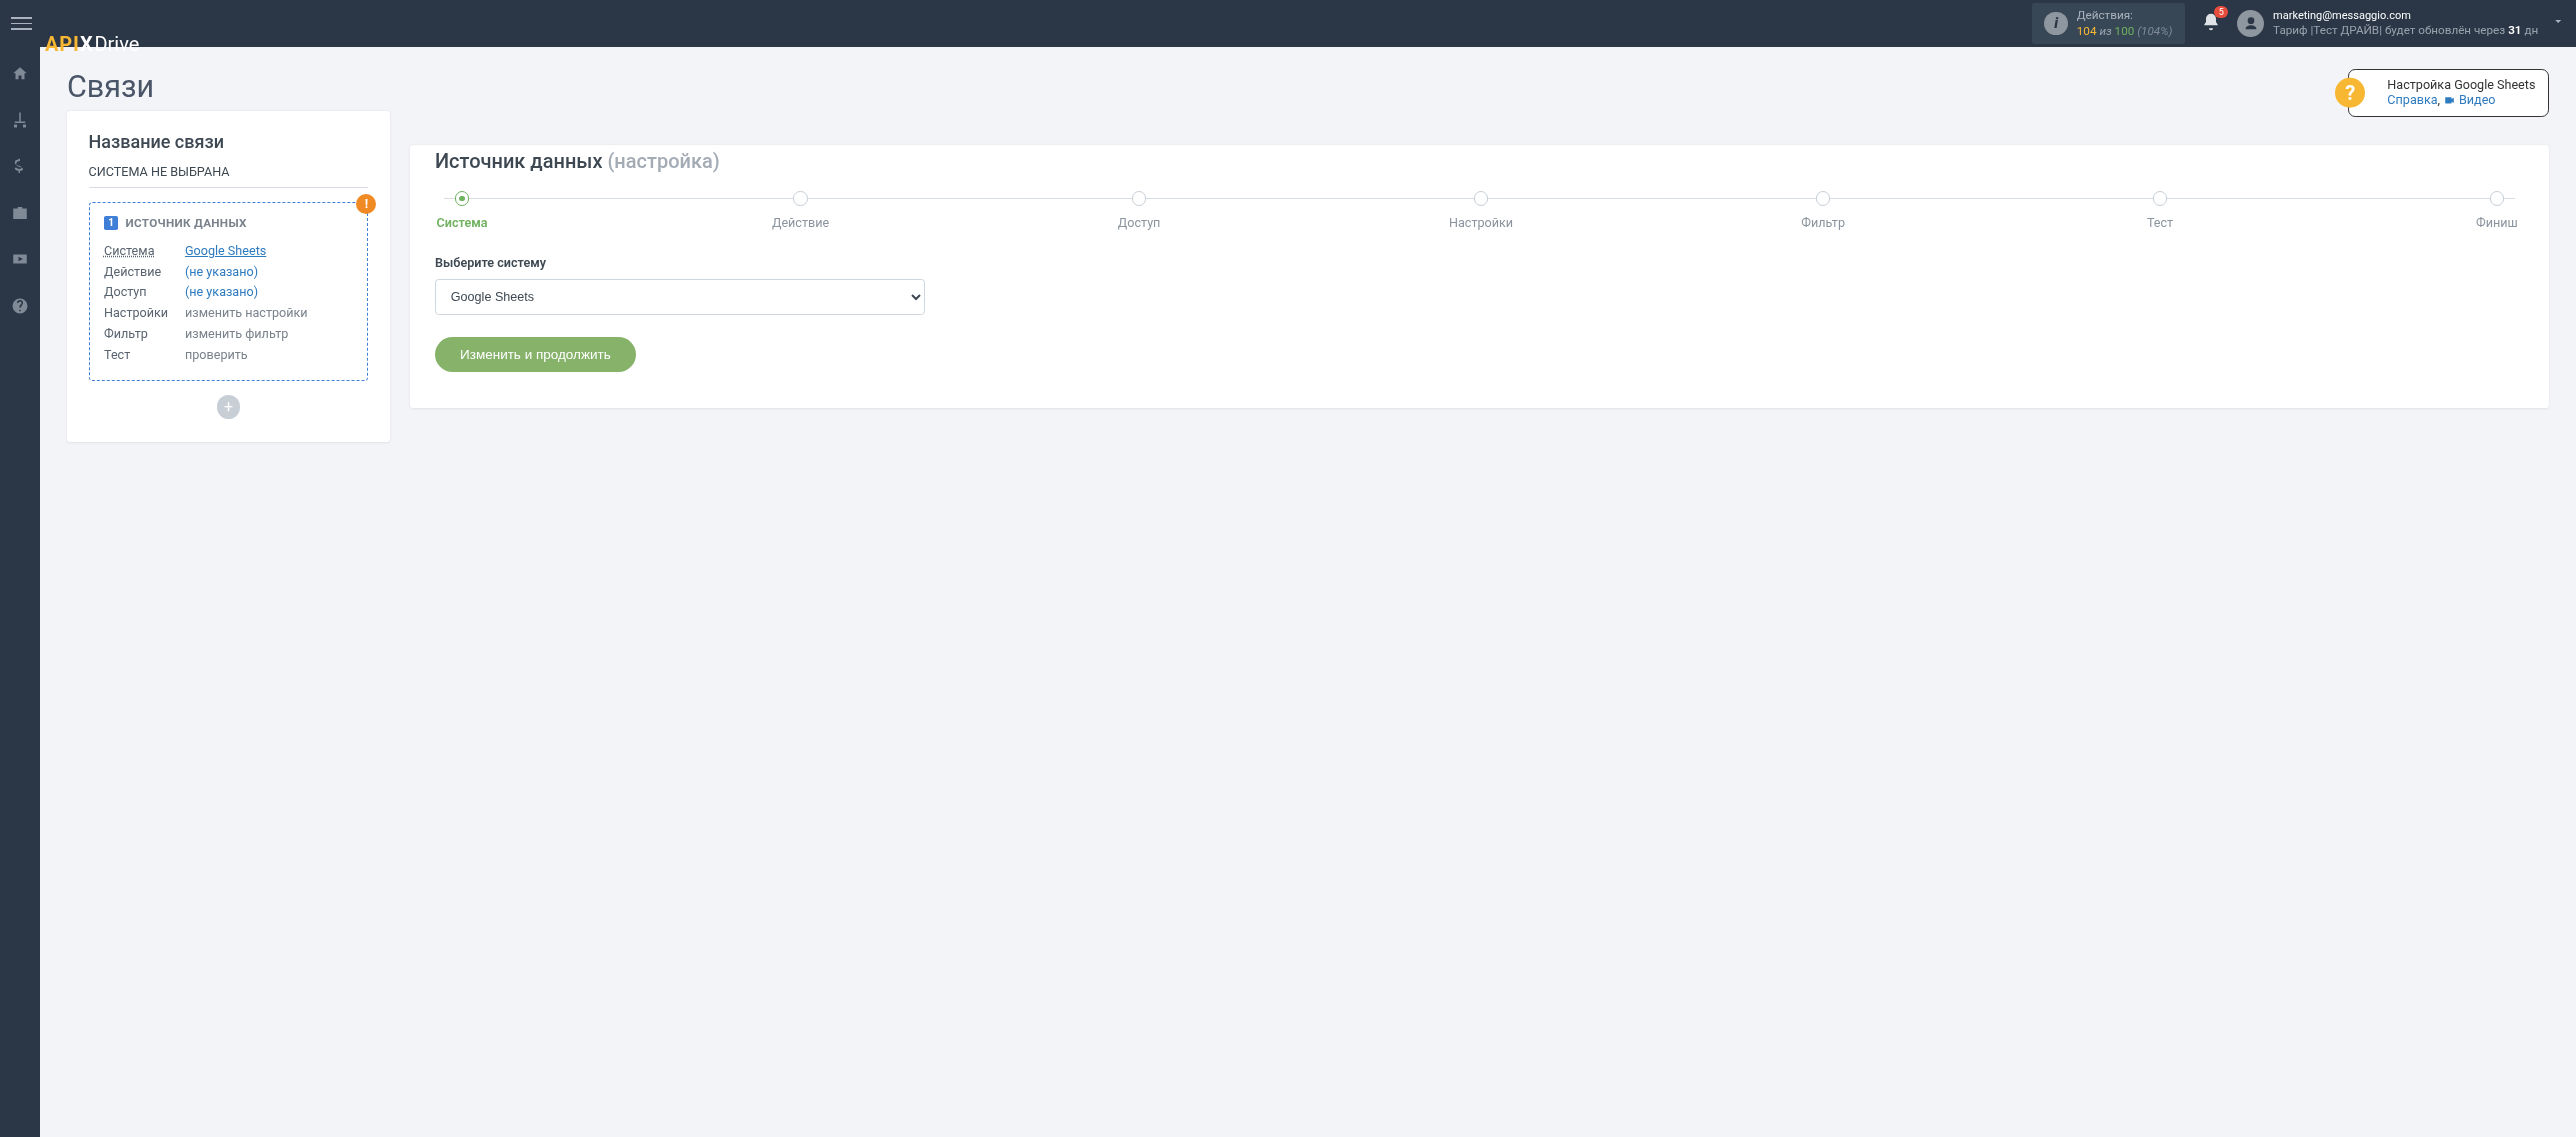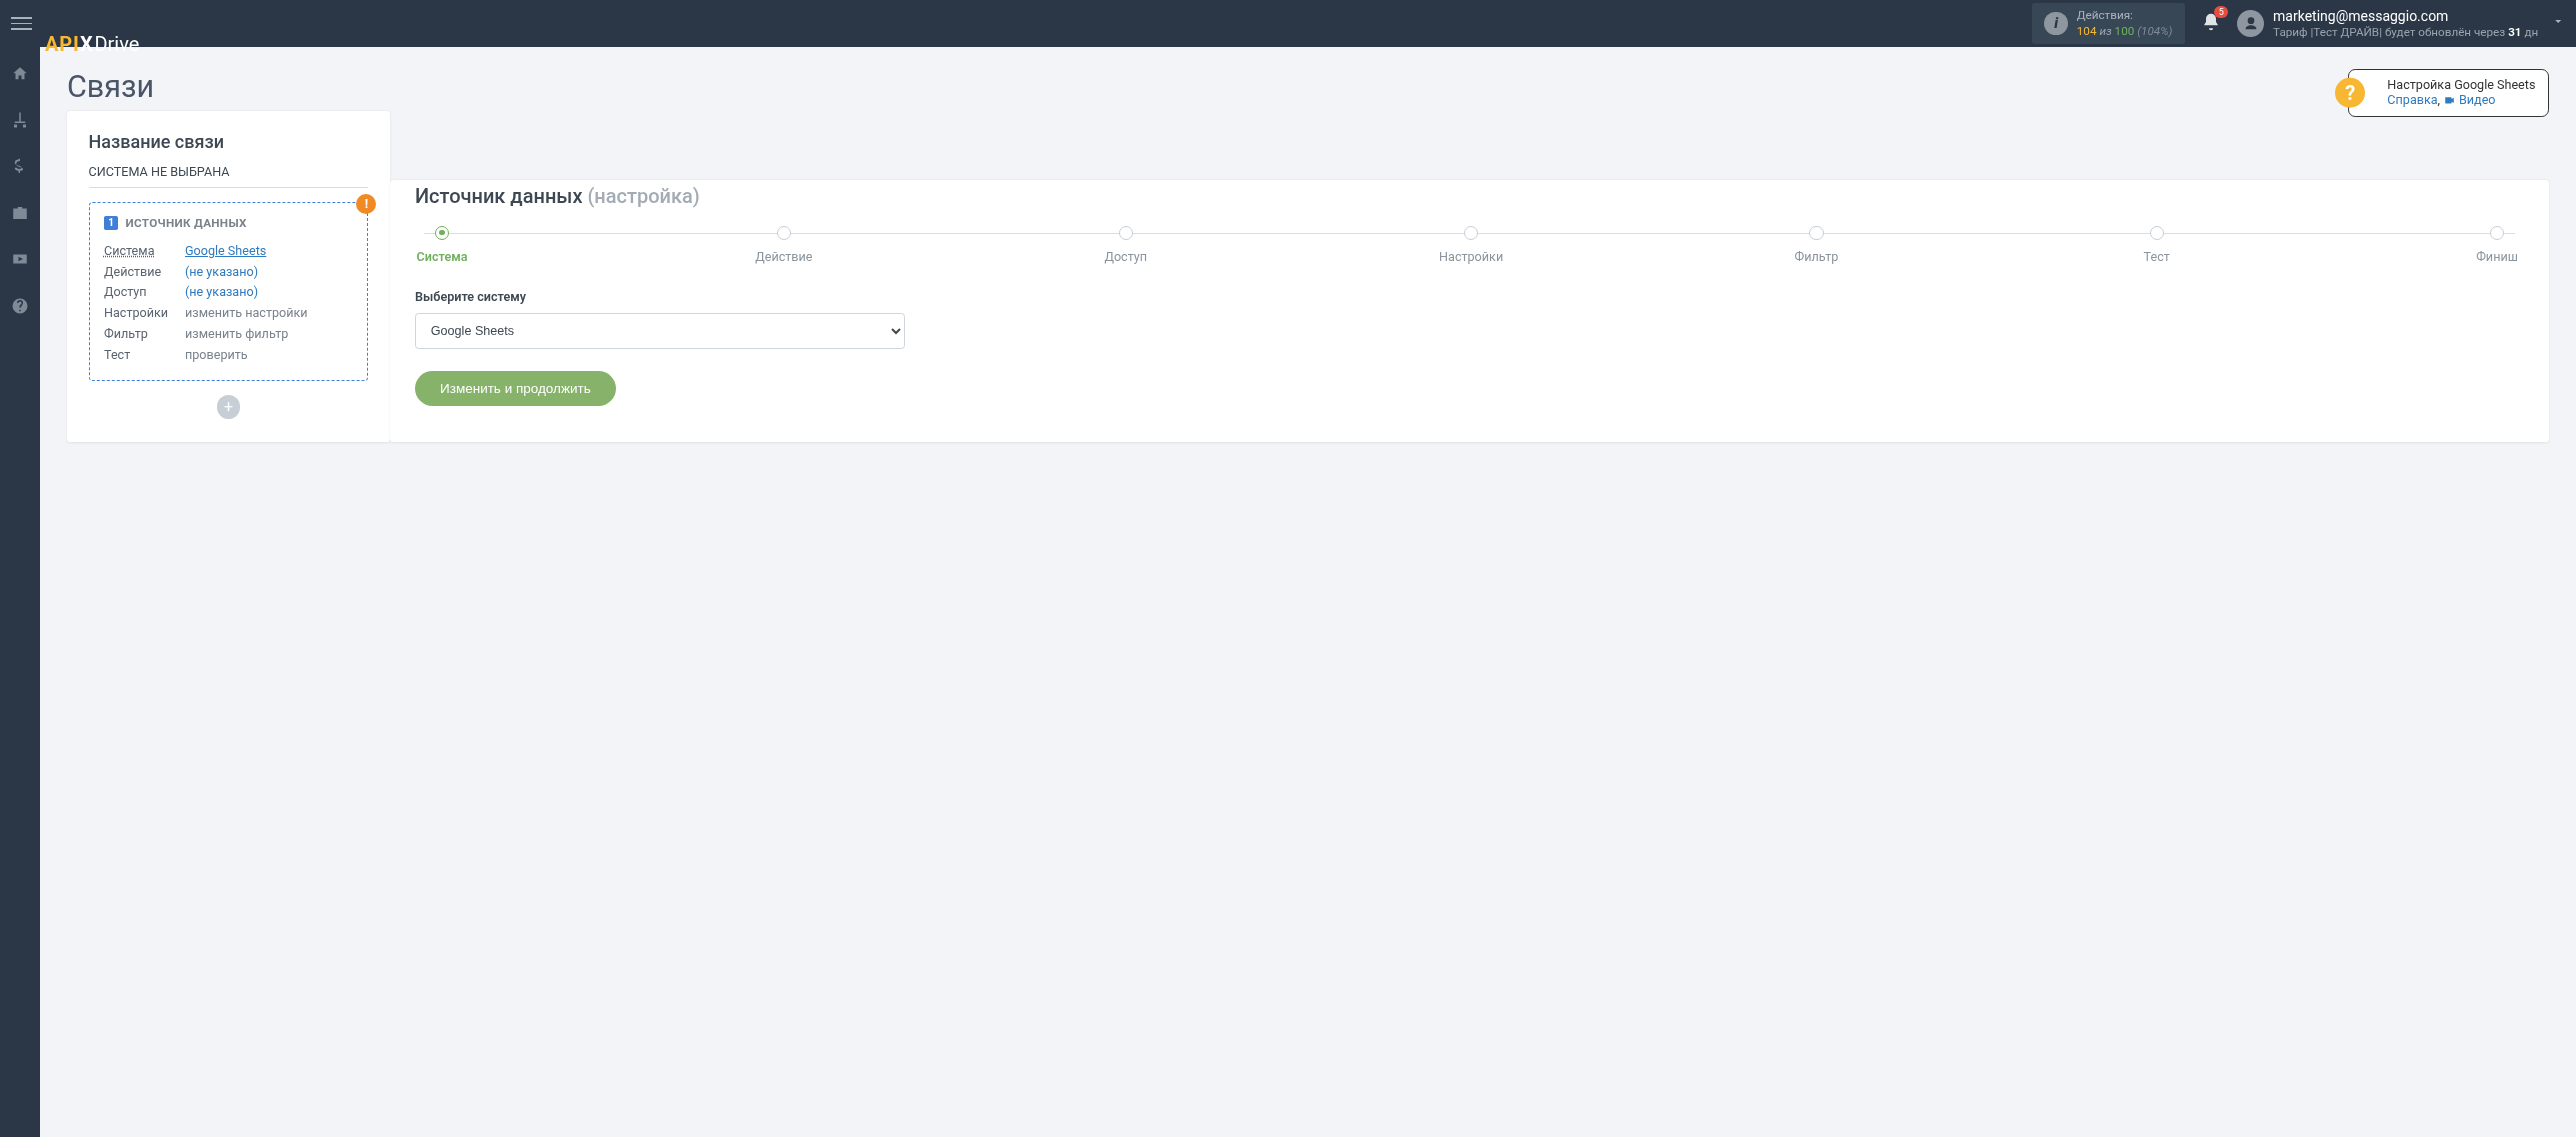--- a/index.html
+++ b/index.html
@@ -20,21 +20,21 @@
 .actions-text .n1 { color: #f7b733; }
 .actions-text .iz { color: #9aa3ad; font-style: italic; }
 .actions-text .n2 { color: #6fb15e; }
 .actions-text .pct { color: #7f8a96; font-style: italic; }
 .bell-wrap { position: relative; margin-right: 16px; cursor: pointer; }
 .bell { width: 20px; height: 20px; fill: #dfe3e8; }
 .badge { position: absolute; top: -5.4px; right: -7.2px; background: #e74c3c; color: #fff; font-size: 9px; padding: 0.9px 4.5px; border-radius: 7.2px; }
 .avatar { width: 27px; height: 27px; background: #8e969f; border-radius: 50%; display: flex; align-items: center; justify-content: center; margin-right: 9px; }
 .avatar svg { width: 16px; height: 16px; fill: #2b3746; }
 .user-block { font-size: 11.7px; line-height: 1.3; }
-.user-block .email { color: #fff; font-size: 14px; }
+.user-block .email { color: #fff; font-size: 11px; }
 .user-block .tariff { color: #9aa3ad; }
 .user-block .tariff .days { color: #fff; font-weight: 600; }
 .chev-down { margin-left: 12.6px; cursor: pointer; }
 .chev-down svg { width: 14.4px; height: 14.4px; fill: #aab3bd; }
 
 .shell { display: flex; min-height: calc(100vh - 47px); }
 .sidebar { width: 40px; background: #2b3746; display: flex; flex-direction: column; align-items: center; padding-top: 10.8px; gap: 14.4px; }
 .sidebar .nav-item { width: 40px; height: 32px; display: flex; align-items: center; justify-content: center; cursor: pointer; }
 .sidebar .nav-item svg { width: 18px; height: 18px; fill: #7f8a96; }
 
@@ -44,21 +44,21 @@
 .breadcrumbs a { color: #2f7bbf; text-decoration: none; }
 .breadcrumbs .sep { margin: 0 5.4px; color: #9aa3ad; }
 
 .help-box { position: absolute; top: 21.6px; right: 27px; background: #fff; border: 1.8px solid #333; border-radius: 7.2px; padding: 7.2px 12.6px 7.2px 38px; }
 .help-box .q { position: absolute; left: -14.4px; top: 50%; transform: translateY(-50%); width: 30.5px; height: 30.5px; border-radius: 50%; background: #f7b733; color: #fff; font-size: 20px; font-weight: 700; display: flex; align-items: center; justify-content: center; }
 .help-box .title { font-size: 12.6px; color: #333; }
 .help-box .links { font-size: 12.6px; }
 .help-box .links a { color: #2f7bbf; text-decoration: none; }
 .help-box .vidicon { display: inline-block; vertical-align: -1.8px; }
 
-.columns { display: flex; align-items: flex-end; }
+.columns { display: flex; gap: 20px; align-items: center; }
 .left-card { width: 323px; background: #fff; border-radius: 3.6px; box-shadow: 0 0.9px 2.7px rgba(0,0,0,0.08); padding: 20px 21.6px 23.4px; }
 .left-card h3 { font-size: 18px; font-weight: 500; color: #3d4852; margin-bottom: 12.6px; }
 .conn-name { font-size: 12.6px; color: #3d4852; border-bottom: 0.9px solid #d8dde3; padding-bottom: 7.2px; margin-bottom: 14.4px; cursor: text; }
 
 .source-box { border: 1.8px dashed #3f7fd8; border-radius: 3.6px; padding: 12.6px 14.4px 14.4px; position: relative; }
 .source-box .warn { position: absolute; top: -9px; right: -9px; width: 20px; height: 20px; background: #f08a24; border-radius: 50%; color: #fff; font-weight: 700; display: flex; align-items: center; justify-content: center; font-size: 12.6px; }
 .source-head { display: flex; align-items: center; gap: 7.2px; margin-bottom: 10.8px; }
 .source-head .num { background: #3f7fd8; color: #fff; font-size: 10px; font-weight: 700; width: 14.4px; height: 14.4px; display: flex; align-items: center; justify-content: center; border-radius: 1.8px; }
 .source-head .lbl { font-size: 11.7px; font-weight: 700; color: #7a828c; letter-spacing: 0.3px; }
 .kv-row { display: flex; font-size: 12.6px; line-height: 1.65; }

